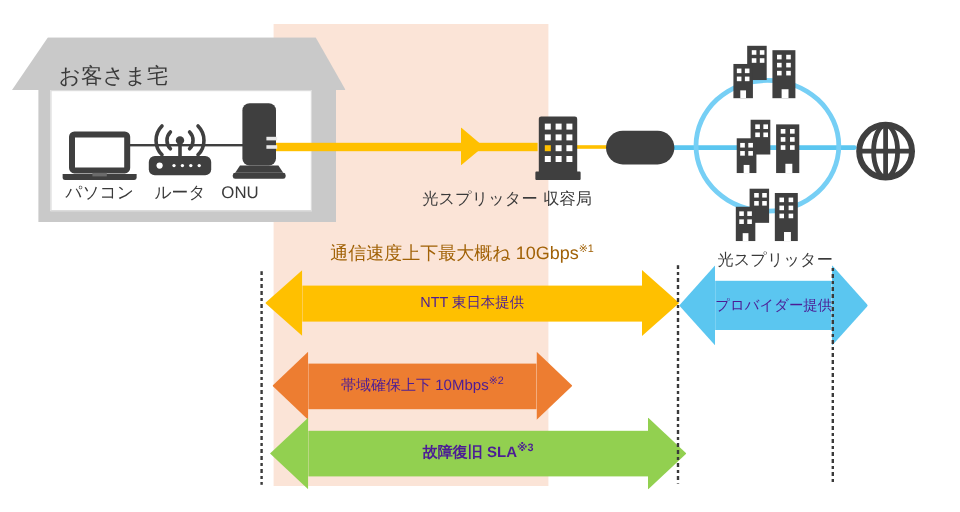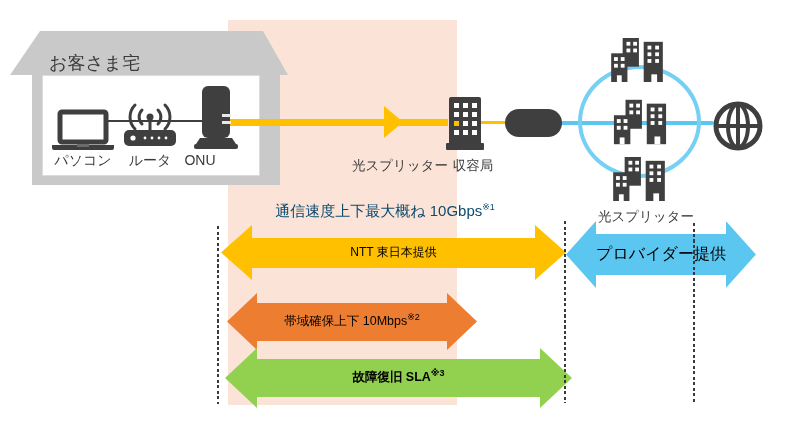--- a/index.html
+++ b/index.html
@@ -32,39 +32,39 @@
   .fiber-thin{left:480px;top:121px;width:27px;height:3px;background:#FFC000;z-index:3;}
   .capsule{left:505px;top:109px;width:57px;height:28px;background:#3F3F3F;border-radius:14px;z-index:5;}
   .blue-line{left:558px;top:121px;width:156px;height:4px;background:#5BC6F0;border-radius:2px;z-index:3;}
   .ring{left:578px;top:65px;width:123px;height:113px;border:4px solid #76CFF5;
         border-radius:50%;box-sizing:border-box;z-index:4;}
 
   
   .path-label{font-size:13.5px;text-align:center;z-index:6;}
 
   
-  .caption{left:275px;top:202px;width:220px;text-align:center;font-size:15px;color:#0c4a6e;z-index:6;}
+  .caption{left:275px;top:202px;width:220px;text-align:center;font-size:15px;color:#a16207;z-index:6;}
   .caption sup,.arrow sup{font-size:9px;vertical-align:super;line-height:1;}
 
   
   .arrow{position:absolute;display:flex;align-items:center;z-index:7;}
   .arrow .head{height:100%;flex:none;}
   .head-l{clip-path:polygon(100% 0,0 50%,100% 100%);}
   .head-r{clip-path:polygon(0 0,100% 50%,0 100%);}
   .arrow .body{flex:1;display:flex;align-items:center;justify-content:center;}
-  .arrow .lbl{font-size:12px;color:#000000;white-space:nowrap;}
+  .arrow .lbl{font-size:12px;color:#4c1d95;white-space:nowrap;}
 
   .arrow-ntt{left:221px;top:225px;width:345px;height:55px;}
   .arrow-ntt .head{width:31px;background:#FFC000;}
   .arrow-ntt .body{height:30px;background:#FFC000;}
 
   .arrow-provider{left:566px;top:221px;width:137px;height:67px;}
   .arrow-provider .head{width:30px;background:#5BC6F0;}
   .arrow-provider .body{height:41px;background:#5BC6F0;}
-  .arrow-provider .lbl{font-size:16px;}
+  .arrow-provider .lbl{font-size:12px;}
 
   .arrow-bw{left:227px;top:293px;width:250px;height:57px;}
   .arrow-bw .head{width:30px;background:#ED7D31;}
   .arrow-bw .body{height:38px;background:#ED7D31;}
   .arrow-bw .lbl{font-size:12.5px;font-weight:normal;}
 
   .arrow-sla{left:225px;top:348px;width:347px;height:60px;}
   .arrow-sla .head{width:32px;background:#92D050;}
   .arrow-sla .body{height:38px;background:#92D050;}
   .arrow-sla .lbl{font-size:12.5px;font-weight:bold;}

